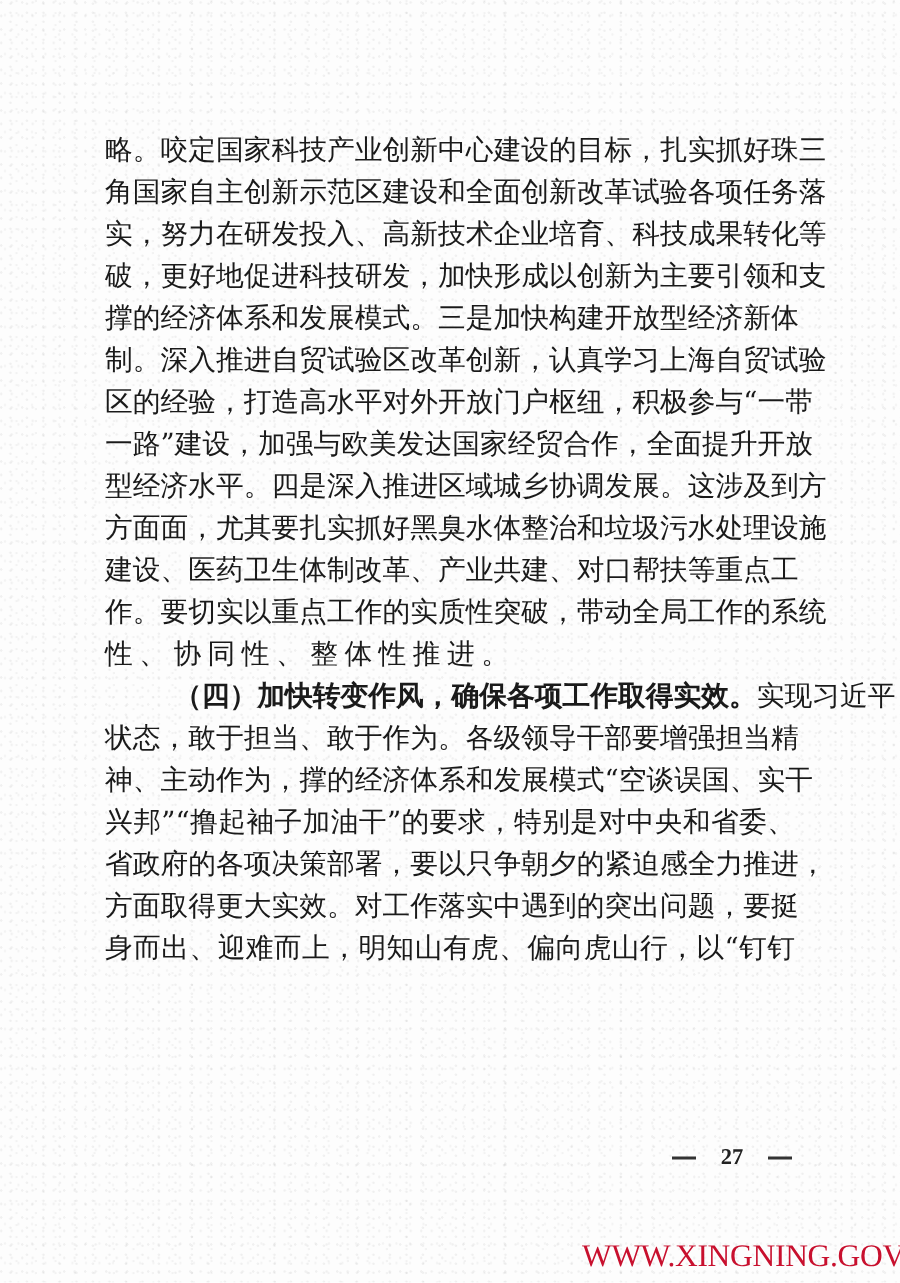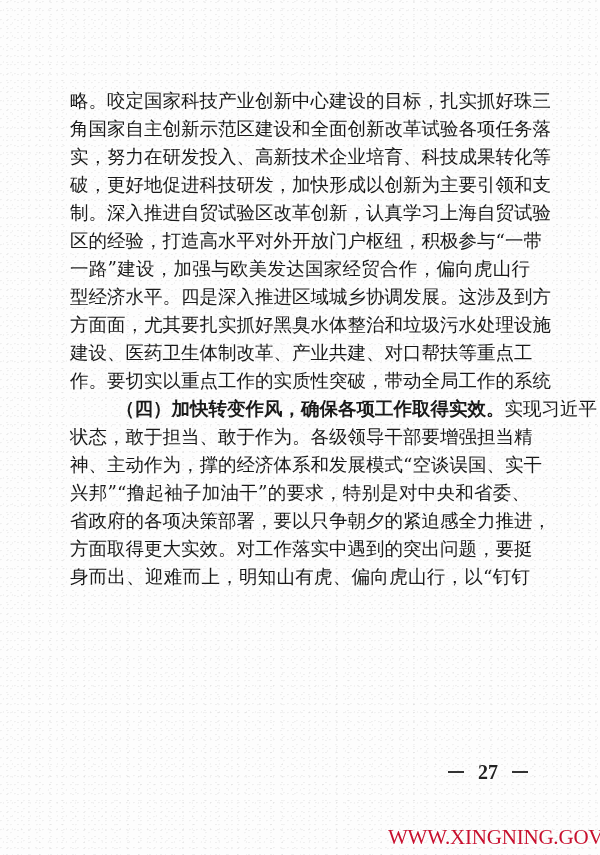--- a/index.html
+++ b/index.html
@@ -53,21 +53,21 @@
       font-weight: bold;
       margin-top: 41px;
     }
     .page-number {
       position: absolute;
       left: 448px;
       top: 761px;
       width: 80px;
       height: 22px;
       font-family: "Liberation Serif", "DejaVu Serif", serif;
-      font-size: 20px;
+      font-size: 15px;
       font-weight: bold;
       color: #222;
       display: flex;
       align-items: center;
       justify-content: space-between;
     }
     .page-number .dash {
       display: inline-block;
       width: 16px;
       height: 1.6px;
@@ -87,27 +87,29 @@
   </style>
 </head>
 <body>
 
 <div class="page">
   <div class="body-text">
     <div class="line">略。咬定国家科技产业创新中心建设的目标，扎实抓好珠三</div>
     <div class="line">角国家自主创新示范区建设和全面创新改革试验各项任务落</div>
     <div class="line">实，努力在研发投入、高新技术企业培育、科技成果转化等</div>
     <div class="line">破，更好地促进科技研发，加快形成以创新为主要引领和支</div>
+    <div class="line">撑的经济体系和发展模式。三是加快构建开放型经济新体</div>
     <div class="line">制。深入推进自贸试验区改革创新，认真学习上海自贸试验</div>
     <div class="line">区的经验，打造高水平对外开放门户枢纽，积极参与“一带</div>
-    <div class="line">一路”建设，加强与欧美发达国家经贸合作，偏向虎山行</div>
+    <div class="line">一路”建设，加强与欧美发达国家经贸合作，全面提升开放</div>
     <div class="line">型经济水平。四是深入推进区域城乡协调发展。这涉及到方</div>
     <div class="line">方面面，尤其要扎实抓好黑臭水体整治和垃圾污水处理设施</div>
     <div class="line">建设、医药卫生体制改革、产业共建、对口帮扶等重点工</div>
     <div class="line">作。要切实以重点工作的实质性突破，带动全局工作的系统</div>
+    <div class="line last">性、协同性、整体性推进。</div>
 
     <div class="line indent">
       <span class="heading-run">（四）加快转变作风，确保各项工作取得实效。</span><span>实现习近平</span>
     </div>
     <div class="line">状态，敢于担当、敢于作为。各级领导干部要增强担当精</div>
     <div class="line">神、主动作为，撑的经济体系和发展模式“空谈误国、实干</div>
     <div class="line">兴邦”“撸起袖子加油干”的要求，特别是对中央和省委、</div>
     <div class="line">省政府的各项决策部署，要以只争朝夕的紧迫感全力推进，</div>
     <div class="line">方面取得更大实效。对工作落实中遇到的突出问题，要挺</div>
     <div class="line">身而出、迎难而上，明知山有虎、偏向虎山行，以“钉钉</div>

